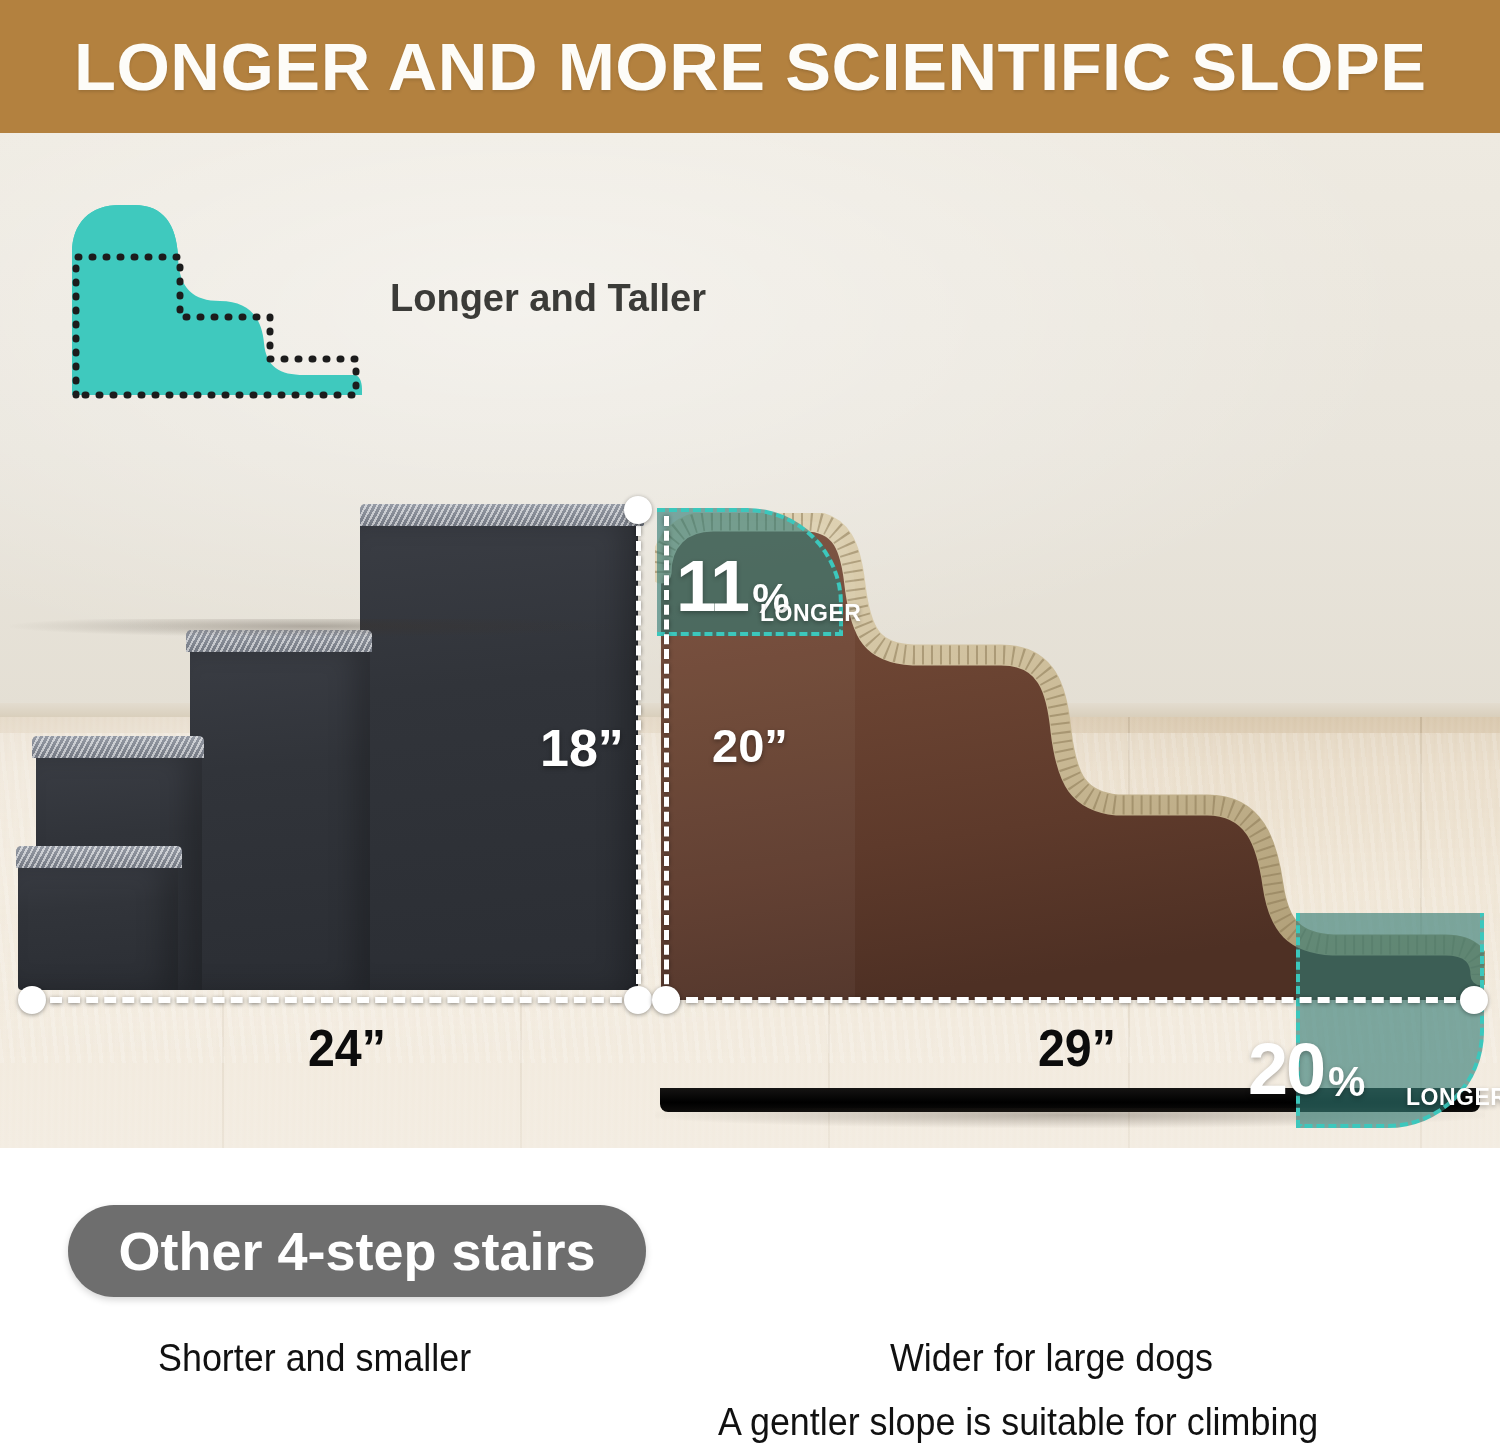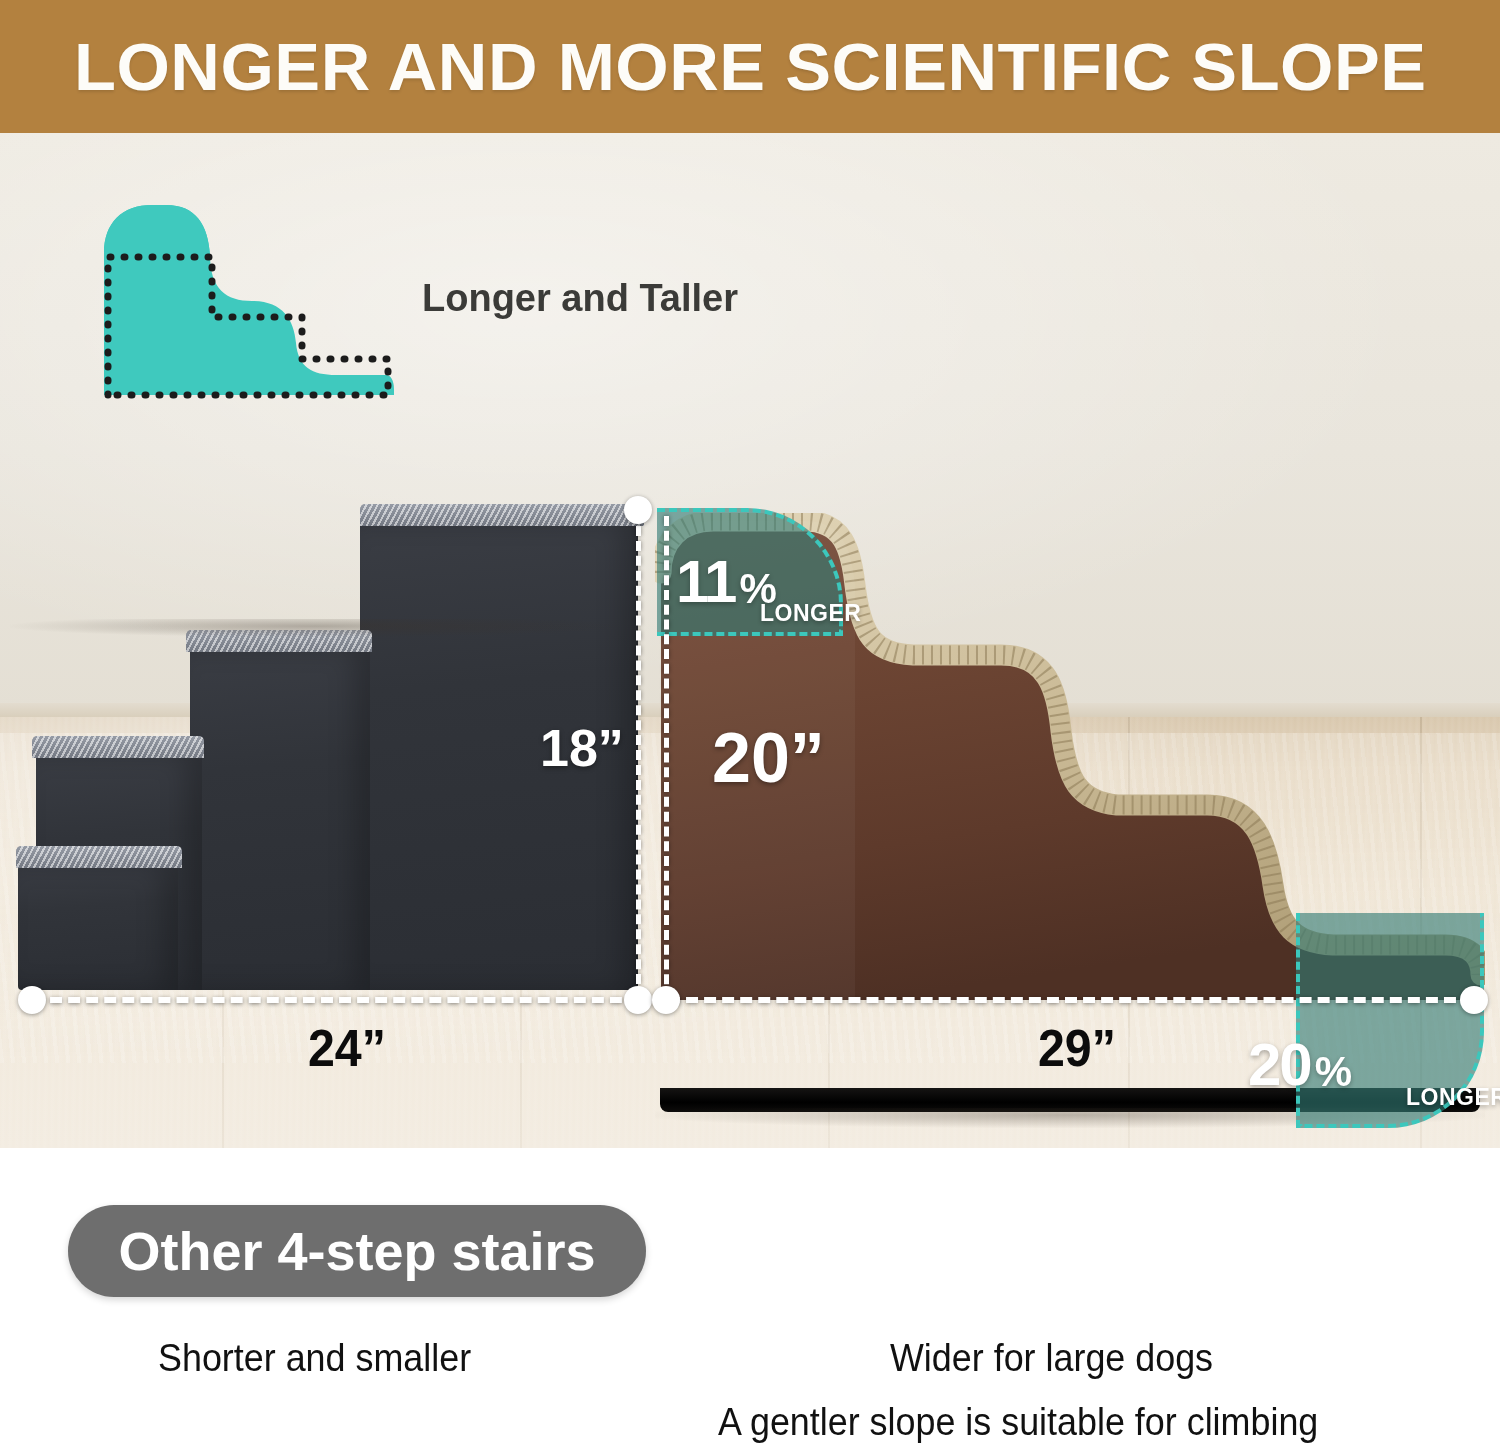--- a/index.html
+++ b/index.html
@@ -139,21 +139,21 @@
     border:4px dashed #3CC7BC;
   }
   .badge-text{
     position:absolute; color:#FFFFFF;
     font-family:"Liberation Sans Narrow","Liberation Sans",sans-serif;
     font-weight:bold;
     display:flex; align-items:flex-end;
     text-shadow:0 2px 5px rgba(0,0,0,.3);
     white-space:nowrap;
   }
-  .badge-num{ font-size:60px; line-height:.82; letter-spacing:-2px; }
+  .badge-num{ font-size:72px; line-height:.82; letter-spacing:-2px; }
   .badge-pct{ font-size:42px; line-height:.82; margin-left:4px; }
   .badge-sub{
     position:absolute; color:#FFFFFF; font-weight:bold; font-size:23px;
     letter-spacing:.5px;
     font-family:"Liberation Sans Narrow","Liberation Sans",sans-serif;
     text-shadow:0 2px 4px rgba(0,0,0,.3);
     white-space:nowrap;
   }
 
   
@@ -305,33 +305,33 @@
     <span class="badge-num">20</span>
     <span class="badge-pct">%</span>
   </div>
   <div class="badge-sub" style="left:1406px; top:951px;">LONGER</div>
 
   <div class="dash-v" style="left:636px; top:378px; height:488px;"></div>
   <div class="dot" style="left:624px; top:363px;"></div>
   <div class="meas-label" style="left:540px; top:585px; font-size:52px;">18”</div>
 
   <div class="dash-v" style="left:664px; top:383px; height:483px;"></div>
-  <div class="meas-label" style="left:712px; top:585px; font-size:70px;">20”</div>
+  <div class="meas-label" style="left:712px; top:585px; font-size:47px;">20”</div>
 
   <div class="dash-h" style="left:32px; top:864px; width:608px;"></div>
   <div class="dot" style="left:18px; top:853px;"></div>
   <div class="dot" style="left:624px; top:853px;"></div>
   <div class="meas-h-label" style="left:305px; top:885px;">24”</div>
 
   <div class="dash-h" style="left:668px; top:864px; width:806px;"></div>
   <div class="dot" style="left:652px; top:853px;"></div>
   <div class="dot" style="left:1460px; top:853px;"></div>
   <div class="meas-h-label" style="left:1035px; top:885px;">29”</div>
 
-  <div class="feature" style="left:96px; top:60px;">
+  <div class="feature" style="left:64px; top:60px;">
     <svg width="300" height="210" viewBox="0 0 300 210">
       <path d="M8,202
                L8,60
                C8,30 26,12 56,12
                L70,12
                C100,12 112,32 114,62
                L114,78
                C116,104 128,118 152,118
                C182,118 194,136 196,160
                L196,172

